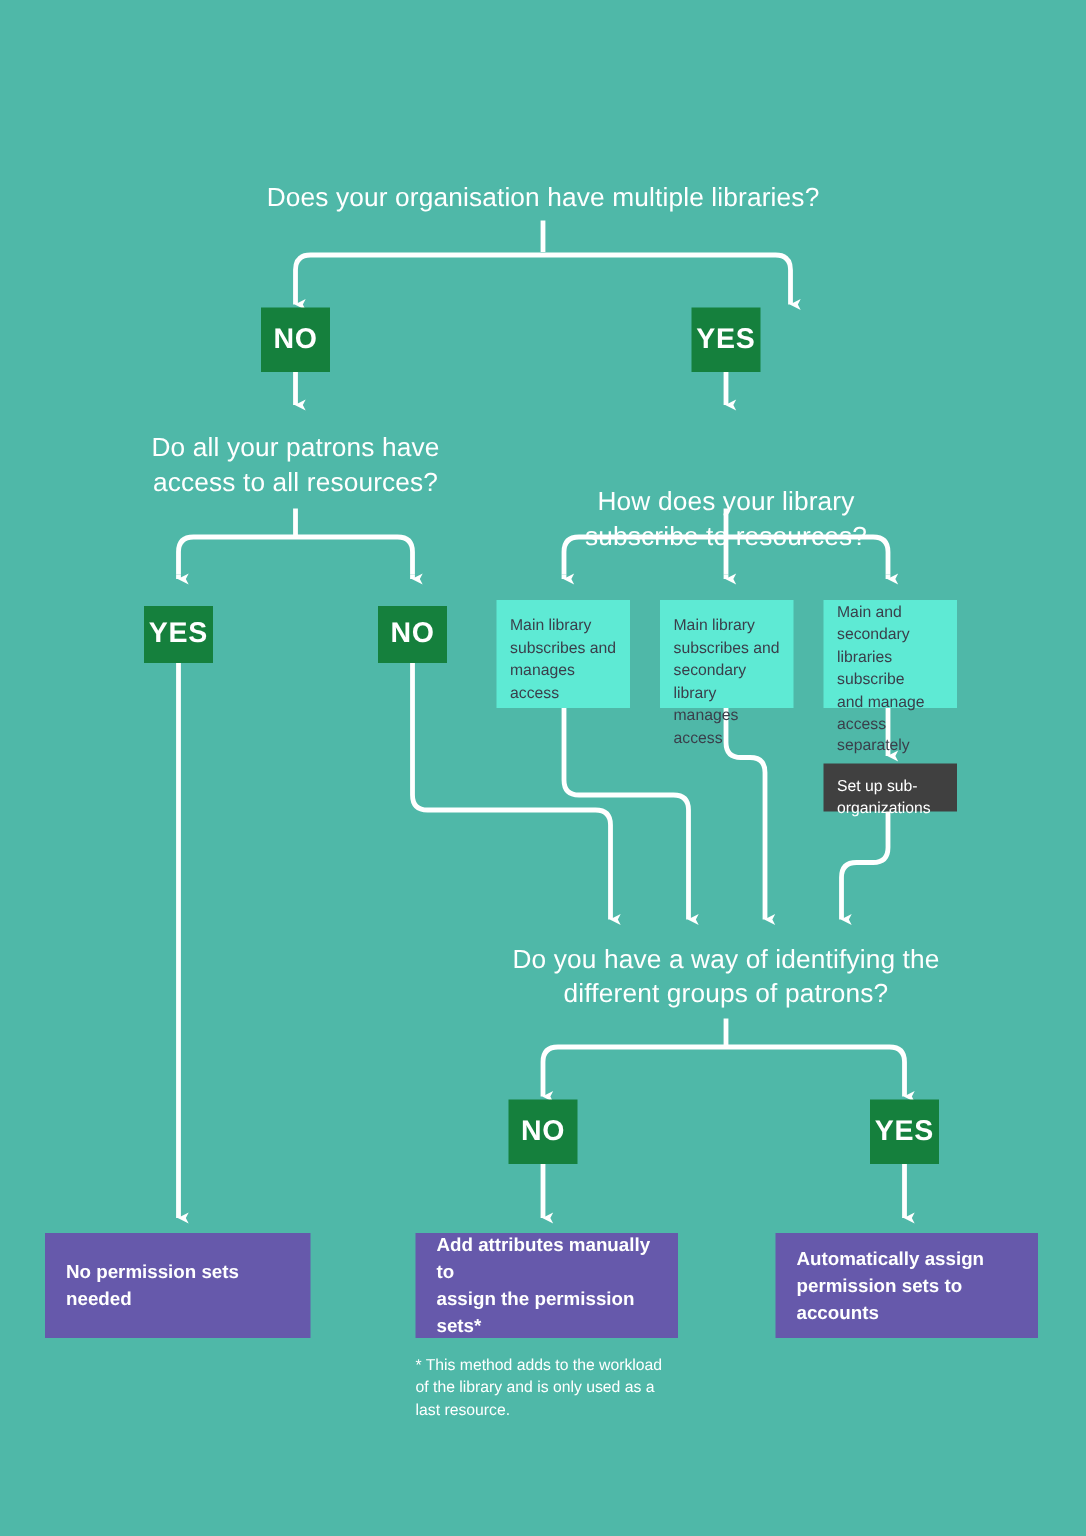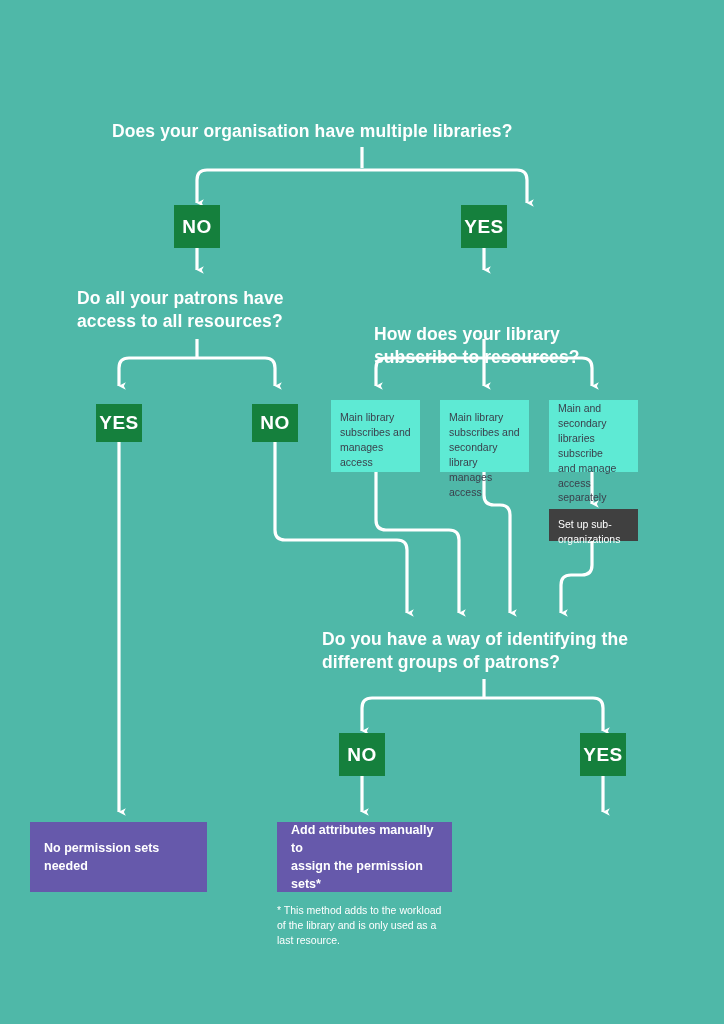--- a/index.html
+++ b/index.html
@@ -22,22 +22,23 @@
     top: 0; left: 0;
     width: 724px;
     height: 1024px;
   }
 
   
   .question {
     position: absolute;
     color: #ffffff;
     font-size: 17.5px;
-    font-weight: 700;
+    font-weight: 400;
     line-height: 1.32;
+    text-align: center;
     letter-spacing: 0.1px;
     white-space: pre-line;
   }
 
   
   .chip {
     position: absolute;
     background: #15803d;
     color: #ffffff;
     font-size: 19px;
@@ -193,18 +194,20 @@
 
   <div class="chip" style="left:339px; top:733px; width:46px; height:43px;">NO</div>
 
   <div class="chip" style="left:580px; top:733px; width:46px; height:43px;">YES</div>
 
   <div class="outcome" style="left:30px; top:822px; width:177px; height:70px;">No permission sets needed</div>
 
   <div class="outcome" style="left:277px; top:822px; width:175px; height:70px;">Add attributes manually to
 assign the permission sets*</div>
 
+  <div class="outcome" style="left:517px; top:822px; width:175px; height:70px;">Automatically assign
+permission sets to accounts</div>
 
   <div class="footnote" style="left:277px; top:903px; width:200px;">* This method adds to the workload
    of the library and is only used as a
    last resource.</div>
 
 </div>
 
 </body></html>

